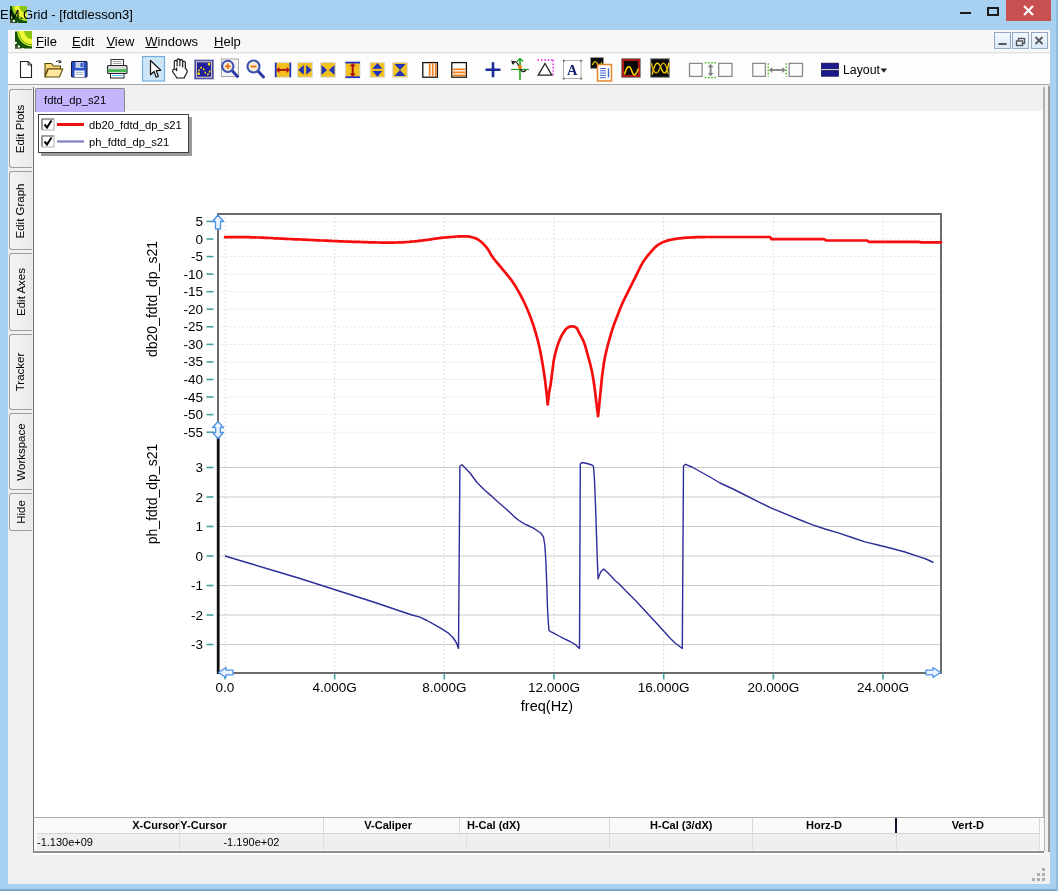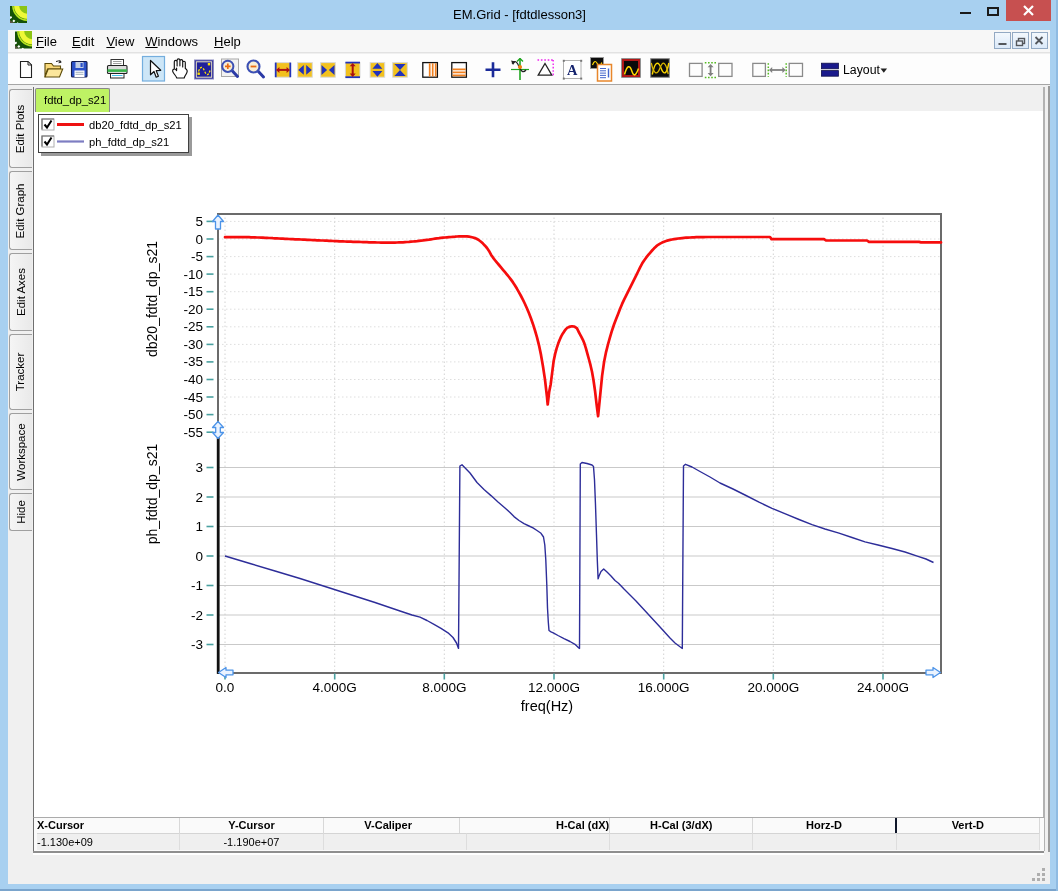--- a/index.html
+++ b/index.html
@@ -15,21 +15,21 @@
 <div class="abs" style="left:1056px;top:0;width:2px;height:891px;background:#8fbbe2;"></div>
 
 <svg class="abs" style="left:10px;top:6px;" width="17" height="17" viewBox="0 0 17 17">
  <rect x="0" y="0" width="17" height="17" fill="#155008"></rect>
  <circle cx="17.5" cy="-0.5" r="13.6" fill="#8cc414"></circle>
  <circle cx="17.5" cy="-0.5" r="10.8" fill="none" stroke="#eef838" stroke-width="5"></circle>
  <circle cx="17.5" cy="-0.5" r="14.6" fill="none" stroke="#b6e41e" stroke-width="1.6"></circle>
  <circle cx="17.5" cy="-0.5" r="20.6" fill="none" stroke="#ffffff" stroke-width="2.2" stroke-dasharray="2,2.6"></circle>
  <path d="M0,14 l4,3 h-4 z" fill="#5a5142"></path>
 </svg>
-<div class="abs" style="left:0;top:7px;width:1039px;text-align:center;font-size:13px;color:#000;">EM.Grid&nbsp;-&nbsp;[fdtdlesson3]</div>
+<div class="abs" style="left:0;top:7px;width:1039px;font-size:13px;color:#000;">EM.Grid&nbsp;-&nbsp;[fdtdlesson3]</div>
 
 <div class="abs" style="left:960px;top:12px;width:11px;height:2px;background:#1a1a1a;"></div>
 <div class="abs" style="left:987px;top:7px;width:12px;height:9px;border:2px solid #1a1a1a;"></div>
 <div class="abs" style="left:1006px;top:0;width:45px;height:21px;background:#c75050;"></div>
 <svg class="abs" style="left:1006px;top:0;" width="45" height="21" viewBox="0 0 45 21">
  <path d="M18,6 L27,15 M27,6 L18,15" stroke="#ffffff" stroke-width="2.2"></path>
 </svg>
 
 <div class="abs" style="left:8px;top:30px;width:1042px;height:854px;background:#f0f0f0;"></div>
 
@@ -180,21 +180,21 @@
     <span style="font-size:11.5px;color:#000;transform:rotate(-90deg);white-space:nowrap;">Workspace</span>
   </div>
 <div class="abs" style="left:9px;top:493px;width:23px;height:38px;background:linear-gradient(to right,#f5f5f5,#e9e9e9);border:1px solid #9f9f9f;border-right:none;border-radius:3px 0 0 3px;"></div>
 <div class="abs" style="left:9px;top:493px;width:23px;height:38px;display:flex;align-items:center;justify-content:center;">
     <span style="font-size:11.5px;color:#000;transform:rotate(-90deg);white-space:nowrap;">Hide</span>
   </div>
 
 <div class="abs" style="left:33px;top:87px;width:1011px;height:764px;background:#f0f0f0;border-left:1px solid #6f6f6f;"></div>
 <div class="abs" style="left:34px;top:111px;width:1010px;height:706px;background:#ffffff;"></div>
 
-<div class="abs" style="left:35px;top:88px;width:75px;height:24px;background:#bef264;border:1px solid #898989;border-bottom:none;border-radius:2px 2px 0 0;font-size:11.3px;color:#000;padding:5px 0 0 8px;">fdtd_dp_s21</div>
+<div class="abs" style="left:35px;top:88px;width:90px;height:24px;background:#c4b5fd;border:1px solid #898989;border-bottom:none;border-radius:2px 2px 0 0;font-size:11.3px;color:#000;padding:5px 0 0 8px;">fdtd_dp_s21</div>
 
 <div class="abs" style="left:38px;top:114px;width:151px;height:39px;background:#ffffff;border:1px solid #404040;box-shadow:3px 3px 0 #9a9a9a;"></div>
 <svg class="abs" style="left:38px;top:114px;" width="151" height="39" viewBox="0 0 151 39">
  <rect x="4" y="5" width="12" height="11" fill="#ffffff" stroke="#aeaeae" stroke-width="1"></rect>
     <path d="M4,15.5 V5 H16" fill="none" stroke="#6e6e6e" stroke-width="1.2"></path>
  <path d="M6.5,10.5 L9,13.5 L13.5,6.5" stroke="#000" stroke-width="2" fill="none"></path>
  <line x1="19" y1="10.5" x2="46" y2="10.5" stroke="#ee1111" stroke-width="3"></line>
  <rect x="4" y="22" width="12" height="11" fill="#ffffff" stroke="#aeaeae" stroke-width="1"></rect>
     <path d="M4,32.5 V22 H16" fill="none" stroke="#6e6e6e" stroke-width="1.2"></path>
  <path d="M6.5,27.5 L9,30.5 L13.5,23.5" stroke="#000" stroke-width="2" fill="none"></path>
@@ -301,27 +301,27 @@
 <polyline points="225.0,237.2 227.0,237.2 229.0,237.2 231.0,237.2 233.0,237.2 235.0,237.2 237.0,237.2 239.0,237.2 241.0,237.2 243.0,237.2 245.0,237.2 247.0,237.2 249.0,237.2 251.0,237.3 253.0,237.3 255.0,237.4 257.0,237.5 259.0,237.5 261.0,237.6 263.0,237.7 265.0,237.8 267.0,237.9 269.0,238.0 271.0,238.0 273.0,238.2 275.0,238.3 277.0,238.4 279.0,238.5 281.0,238.6 283.0,238.7 285.0,238.8 287.0,238.9 289.0,239.0 291.0,239.1 293.0,239.2 295.0,239.3 297.0,239.3 299.0,239.4 301.0,239.5 303.0,239.6 305.0,239.7 307.0,239.8 309.0,239.9 311.0,240.0 313.0,240.1 315.0,240.2 317.0,240.3 319.0,240.4 321.0,240.5 323.0,240.5 325.0,240.6 327.0,240.7 329.0,240.8 331.0,240.9 333.0,241.0 335.0,241.1 337.0,241.2 339.0,241.3 341.0,241.3 343.0,241.4 345.0,241.5 347.0,241.6 349.0,241.6 351.0,241.7 353.0,241.8 355.0,241.8 357.0,241.9 359.0,241.9 361.0,242.0 363.0,242.1 365.0,242.1 367.0,242.2 369.0,242.3 371.0,242.3 373.0,242.4 375.0,242.4 377.0,242.5 379.0,242.5 381.0,242.6 383.0,242.6 385.0,242.6 387.0,242.6 389.0,242.6 391.0,242.6 393.0,242.6 395.0,242.6 397.0,242.5 399.0,242.4 401.0,242.4 403.0,242.3 405.0,242.1 407.0,242.0 409.0,241.9 411.0,241.7 413.0,241.5 415.0,241.3 417.0,241.1 419.0,240.8 421.0,240.6 423.0,240.4 425.0,240.1 427.0,239.8 429.0,239.6 431.0,239.3 433.0,239.0 435.0,238.7 437.0,238.4 439.0,238.2 441.0,237.9 443.0,237.7 445.0,237.5 447.0,237.3 449.0,237.1 451.0,237.0 453.0,236.8 455.0,236.7 457.0,236.5 459.0,236.4 461.0,236.4 463.0,236.4 465.0,236.4 467.0,236.4 469.0,236.7 471.0,237.0 473.0,237.5 475.0,238.1 477.0,239.0 479.0,240.2 481.0,241.8 483.0,243.6 485.0,245.7 487.0,248.0 489.0,250.9 491.0,254.7 493.0,257.6 495.0,260.2 497.0,262.7 499.0,265.0 501.0,267.4 503.0,269.8 505.0,272.2 507.0,274.6 509.0,277.0 511.0,279.6 513.0,282.4 515.0,285.5 517.0,288.8 519.0,292.3 521.0,296.0 523.0,299.9 525.0,304.0 527.0,308.5 529.0,313.3 531.0,318.5 533.0,324.2 535.0,330.5 537.0,337.4 539.0,345.3 541.0,354.9 543.0,366.4 545.0,379.6 547.0,397.1 547.7,404.5 547.7,404.5 549.2,391.7 550.7,384.2 552.2,372.4 553.7,360.7 555.2,353.6 556.7,348.1 558.2,343.6 559.7,339.7 561.2,336.4 562.7,333.7 564.2,331.4 565.7,329.4 567.2,327.9 568.7,327.1 570.2,326.6 571.7,326.3 572.5,326.3 572.5,326.3 574.0,326.5 575.5,327.2 577.0,328.4 578.5,331.5 580.0,334.3 581.5,337.1 583.0,340.1 584.5,343.8 586.0,348.6 587.5,354.1 589.0,359.5 590.5,365.2 592.0,371.8 593.5,380.3 595.0,390.7 596.5,403.7 598.0,415.5 598.1,416.2 598.1,416.2 600.1,396.2 602.1,375.9 604.1,361.8 606.1,351.8 608.1,344.0 610.1,336.8 612.1,330.2 614.1,324.2 616.1,319.0 618.1,313.9 620.1,308.7 622.1,303.9 624.1,299.6 626.1,295.6 628.1,291.7 630.1,287.7 632.1,283.7 634.1,279.7 636.1,275.7 638.1,271.5 640.1,267.3 642.1,263.6 644.1,260.5 646.1,257.7 648.1,255.2 650.1,252.8 652.1,250.5 654.1,248.3 656.1,246.4 658.1,244.8 660.1,243.6 662.1,242.6 664.1,241.7 666.1,241.0 668.1,240.4 670.1,239.9 672.1,239.5 674.1,239.1 676.1,238.8 678.1,238.5 680.1,238.3 682.1,238.1 684.1,237.9 686.1,237.7 688.1,237.6 690.1,237.5 692.1,237.4 694.1,237.3 696.1,237.2 698.1,237.1 700.1,237.1 702.1,237.1 704.1,237.1 706.1,237.0 708.1,237.0 710.1,237.0 712.1,237.0 714.1,237.0 716.1,237.0 718.1,237.0 720.1,237.0 722.1,237.0 724.1,237.0 726.1,237.0 728.1,237.0 730.1,237.0 732.1,237.0 734.1,237.0 736.1,237.0 738.1,237.0 740.1,237.0 742.1,237.0 744.1,237.0 746.1,237.0 748.1,237.0 750.1,237.0 752.1,237.0 754.1,237.0 756.1,237.0 758.1,237.0 760.1,237.0 762.1,237.0 764.1,237.0 766.1,237.0 768.1,237.0 769.0,237.0 770.0,237.0 771.5,239.1 824.0,239.1 826.0,240.5 867.0,240.5 869.0,241.9 919.0,241.9 921.0,242.4 941.0,242.4" fill="none" stroke="#f60d0d" stroke-width="2.7" stroke-linejoin="round" stroke-linecap="round"></polyline>
 <path d="M218,215 L223.5,221.5 L220.5,221.5 L220.5,229 L215.5,229 L215.5,221.5 L212.5,221.5 Z" fill="#eaf3ff" stroke="#4d94e8" stroke-width="1.3" stroke-linejoin="round"></path>
 <path d="M218,421.5 L223.5,427.5 L220.3,427.5 L220.3,432.5 L223.5,432.5 L218,438.5 L212.5,432.5 L215.7,432.5 L215.7,427.5 L212.5,427.5 Z" fill="#eaf3ff" stroke="#4d94e8" stroke-width="1.3" stroke-linejoin="round"></path>
 <path d="M218.5,672.5 L226,667.5 L226,670.2 L233,670.2 L233,674.8 L226,674.8 L226,677.5 Z" fill="#eaf3ff" stroke="#4d94e8" stroke-width="1.3" stroke-linejoin="round"></path>
 <path d="M940.5,672.5 L933,667.5 L933,670.2 L926,670.2 L926,674.8 L933,674.8 L933,677.5 Z" fill="#eaf3ff" stroke="#4d94e8" stroke-width="1.3" stroke-linejoin="round"></path>
 </svg>
 <div class="abs" style="left:1043px;top:87px;width:2px;height:764px;background:#b2b2b2;"></div>
 <div class="abs" style="left:1048px;top:86px;width:2px;height:766px;background:#9a9a9a;"></div>
 
 <div class="abs" style="left:33px;top:817px;width:1011px;height:34px;background:#fafafa;border-top:1px solid #ababab;border-left:1px solid #6f6f6f;"></div>
-<div class="abs" style="left:37.0px;top:818px;width:143.3px;height:15px;border-right:1px solid #d8d8d8;font-size:11px;font-weight:bold;color:#000;text-align:left;padding-top:1px;">X-Cursor</div>
+<div class="abs" style="left:37.0px;top:818px;width:143.3px;height:15px;border-right:1px solid #d8d8d8;font-size:11px;font-weight:bold;color:#000;text-align:right;padding-top:1px;">X-Cursor</div>
 <div class="abs" style="left:37.0px;top:833px;width:143.3px;height:17px;background:#efefef;border-right:1px solid #dddddd;border-top:1px solid #d4d4d4;font-size:11px;color:#000;text-align:left;padding-top:2px;">-1.130e+09</div>
-<div class="abs" style="left:180.3px;top:818px;width:143.3px;height:15px;border-right:1px solid #d8d8d8;font-size:11px;font-weight:bold;color:#000;text-align:center;padding-top:1px;">Y-Cursor</div>
-<div class="abs" style="left:180.3px;top:833px;width:143.3px;height:17px;background:#efefef;border-right:1px solid #dddddd;border-top:1px solid #d4d4d4;font-size:11px;color:#000;text-align:center;padding-top:2px;">-1.190e+07</div>
+<div class="abs" style="left:180.3px;top:818px;width:143.3px;height:15px;border-right:1px solid #d8d8d8;font-size:11px;font-weight:bold;color:#000;padding-top:1px;">Y-Cursor</div>
+<div class="abs" style="left:180.3px;top:833px;width:143.3px;height:17px;background:#efefef;border-right:1px solid #dddddd;border-top:1px solid #d4d4d4;font-size:11px;color:#000;text-align:center;padding-top:2px;">-1.190e+02</div>
 <div class="abs" style="left:317px;top:818px;width:143.3px;height:15px;border-right:1px solid #d8d8d8;font-size:11px;font-weight:bold;color:#000;text-align:center;padding-top:1px;">V-Caliper</div>
 <div class="abs" style="left:323.6px;top:833px;width:143.3px;height:17px;background:#efefef;border-right:1px solid #dddddd;border-top:1px solid #d4d4d4;font-size:11px;color:#000;text-align:center;padding-top:2px;"></div>
-<div class="abs" style="left:466.9px;top:818px;width:143.3px;height:15px;border-right:1px solid #d8d8d8;font-size:11px;font-weight:bold;color:#000;text-align:right;padding-top:1px;">H-Cal (dX)</div>
+<div class="abs" style="left:466.9px;top:818px;width:143.3px;height:15px;border-right:1px solid #d8d8d8;font-size:11px;font-weight:bold;color:#000;text-align:left;padding-top:1px;">H-Cal (dX)</div>
 <div class="abs" style="left:466.9px;top:833px;width:143.3px;height:17px;background:#efefef;border-right:1px solid #dddddd;border-top:1px solid #d4d4d4;font-size:11px;color:#000;text-align:center;padding-top:2px;"></div>
 <div class="abs" style="left:610.1px;top:818px;width:143.3px;height:15px;border-right:1px solid #d8d8d8;font-size:11px;font-weight:bold;color:#000;text-align:center;padding-top:1px;">H-Cal (3/dX)</div>
 <div class="abs" style="left:610.1px;top:833px;width:143.3px;height:17px;background:#efefef;border-right:1px solid #dddddd;border-top:1px solid #d4d4d4;font-size:11px;color:#000;text-align:center;padding-top:2px;"></div>
 <div class="abs" style="left:753.4px;top:818px;width:143.3px;height:15px;border-right:2px solid #0f172a;font-size:11px;font-weight:bold;color:#000;text-align:center;padding-top:1px;">Horz-D</div>
 <div class="abs" style="left:753.4px;top:833px;width:143.3px;height:17px;background:#efefef;border-right:1px solid #dddddd;border-top:1px solid #d4d4d4;font-size:11px;color:#000;text-align:center;padding-top:2px;"></div>
 <div class="abs" style="left:896.7px;top:818px;width:143.3px;height:15px;border-right:1px solid #d8d8d8;font-size:11px;font-weight:bold;color:#000;text-align:center;padding-top:1px;">Vert-D</div>
 <div class="abs" style="left:896.7px;top:833px;width:143.3px;height:17px;background:#efefef;border-right:1px solid #dddddd;border-top:1px solid #d4d4d4;font-size:11px;color:#000;text-align:center;padding-top:2px;"></div>
 
 <div class="abs" style="left:33px;top:851px;width:1011px;height:2px;background:#8f8f8f;"></div>
 <div class="abs" style="left:33px;top:853px;width:1011px;height:2px;background:#ffffff;"></div>

